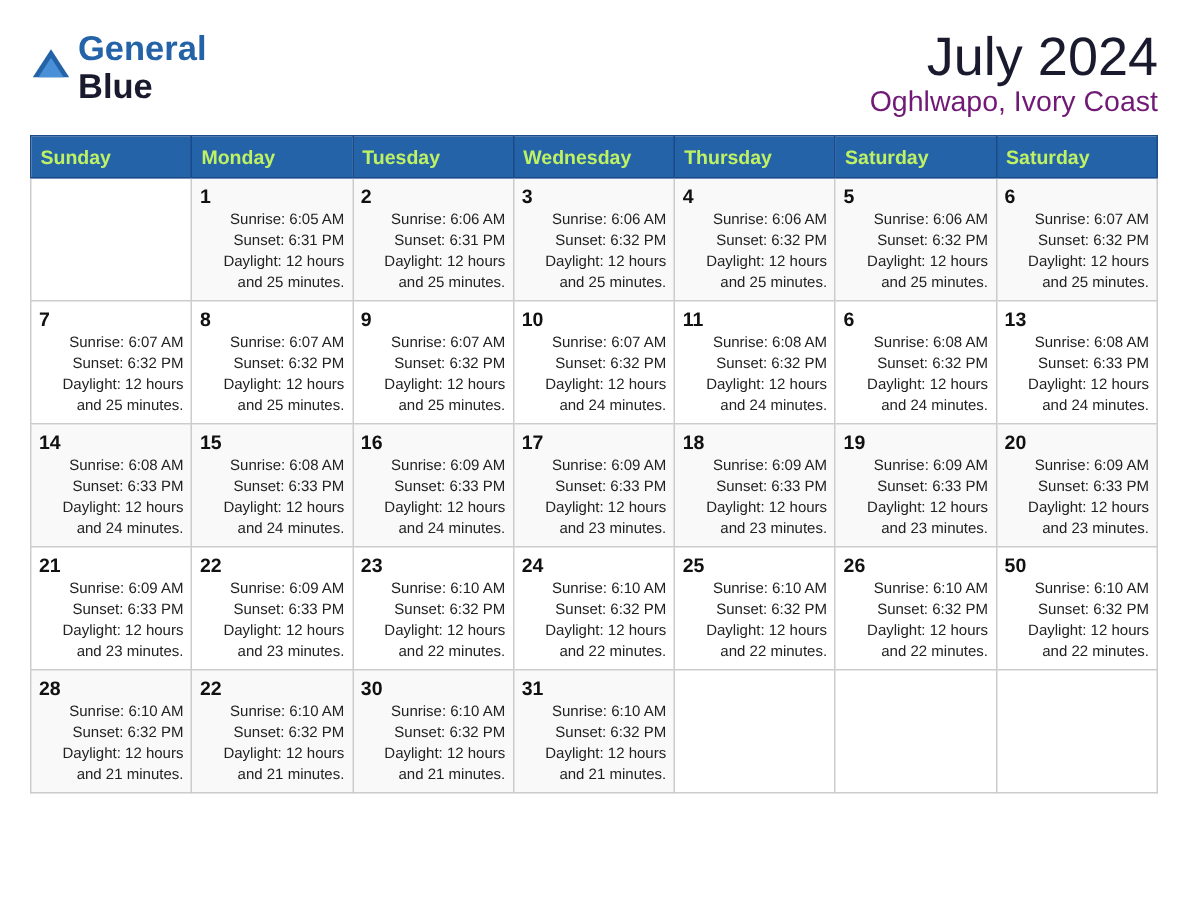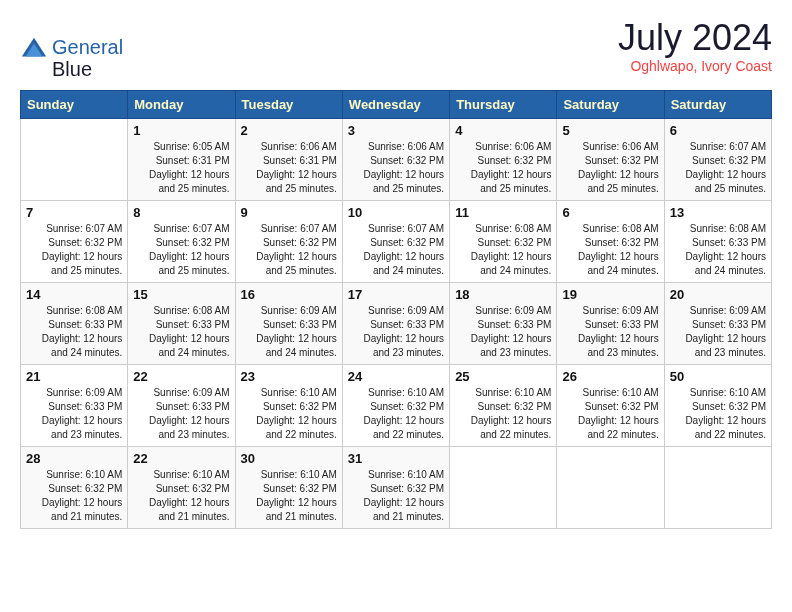--- a/index.html
+++ b/index.html
@@ -15,55 +15,54 @@
       justify-content: space-between;
       align-items: flex-start;
       margin-bottom: 10px;
     }
     .logo {
       display: flex;
       align-items: center;
       gap: 4px;
     }
     .logo-text {
-      font-size: 20px;
-      font-weight: normal;
+      font-size: 23px;
+      font-weight: bold;
       color: #1a1a2e;
       line-height: 1.1;
-      margin-top: 16px;
     }
     .logo-text span {
       color: #2563a8;
     }
     .logo-icon {
       width: 28px;
       height: 28px;
     }
     .title-block {
       text-align: right;
     }
     .month-title {
       font-size: 36px;
       font-weight: normal;
       color: #1a1a2e;
       line-height: 1;
     }
     .location {
-      font-size: 14px;
-      color: #ef4444;
+      font-size: 19px;
+      color: #701a75;
       margin-top: 2px;
     }
     table {
       width: 100%;
       border-collapse: collapse;
       font-size: 11px;
     }
     thead tr th {
       background-color: #2563a8;
-      color: #fef9c3;
+      color: #bef264;
       text-align: left;
       padding: 6px 6px;
       font-size: 13px;
       font-weight: bold;
       border: 1px solid #1a4a8a;
     }
     tbody tr td {
       border: 1px solid #ccc;
       vertical-align: top;
       padding: 4px 5px;

